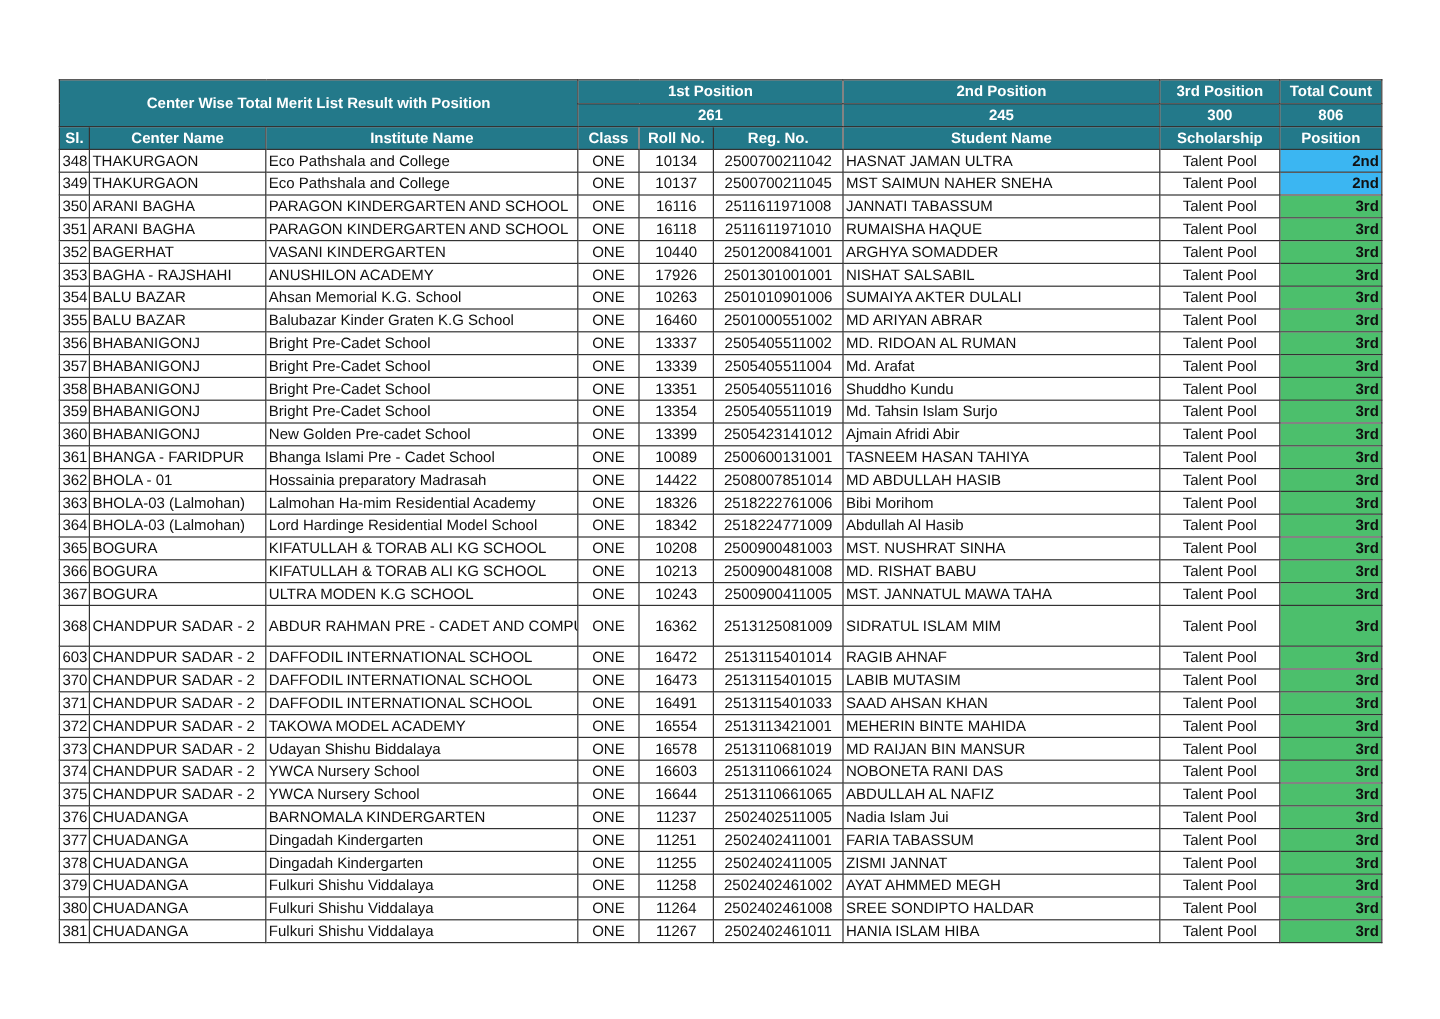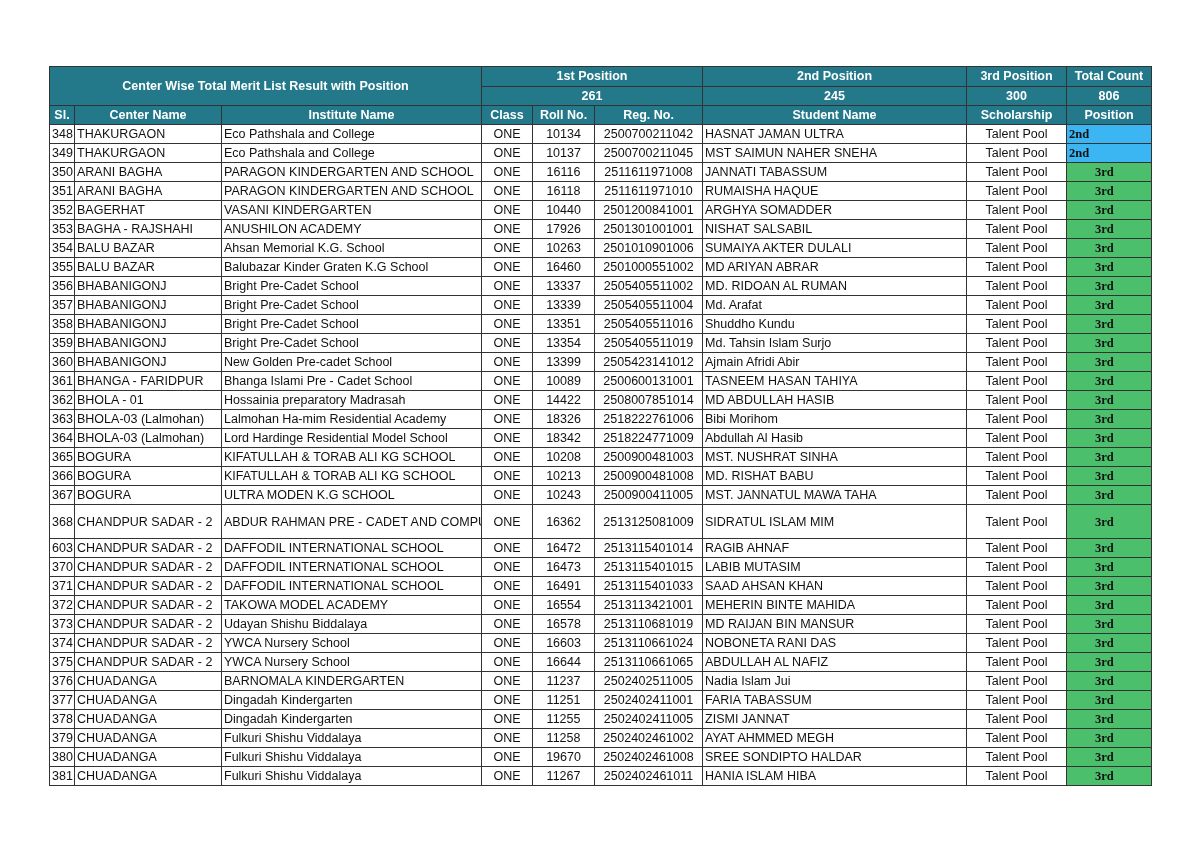--- a/index.html
+++ b/index.html
@@ -16,21 +16,21 @@
   th.hd {
     background: #23798a; color: #ffffff; font-weight: bold; font-size: 12.5px;
     text-align: center; height: 18px; border-color: #dfe9ec;
   }
   th.hd-title { height: 38px; }
   tr.row td { height: 18px; }
   tr.row.tall td { height: 33px; }
   td.c { text-align: center; }
   td.l { text-align: left; }
   td.wrap { white-space: normal; line-height: 15px; }
-  td.pos { text-align: left; font-weight: bold; font-family: Liberation Serif, serif; }
+  td.pos { text-align: right; font-weight: bold; }
   td.pos.second { background: #3bb6f2; }
   td.pos.third { background: #4cbf6c; padding-left: 28px; }
 </style>
 </head>
 <body>
 
 <table class="merit">
   <colgroup>
     <col style="width:25px">
       <col style="width:147px">
@@ -419,21 +419,21 @@
         <td class="c">2502402461002</td>
         <td class="l">AYAT AHMMED MEGH</td>
         <td class="c">Talent Pool</td>
         <td class="pos third">3rd</td>
       </tr>
       <tr class="row">
         <td class="l">380</td>
         <td class="l">CHUADANGA</td>
         <td class="l">Fulkuri Shishu Viddalaya</td>
         <td class="c">ONE</td>
-        <td class="c">19670</td>
+        <td class="c">11264</td>
         <td class="c">2502402461008</td>
         <td class="l">SREE SONDIPTO HALDAR</td>
         <td class="c">Talent Pool</td>
         <td class="pos third">3rd</td>
       </tr>
       <tr class="row">
         <td class="l">381</td>
         <td class="l">CHUADANGA</td>
         <td class="l">Fulkuri Shishu Viddalaya</td>
         <td class="c">ONE</td>

